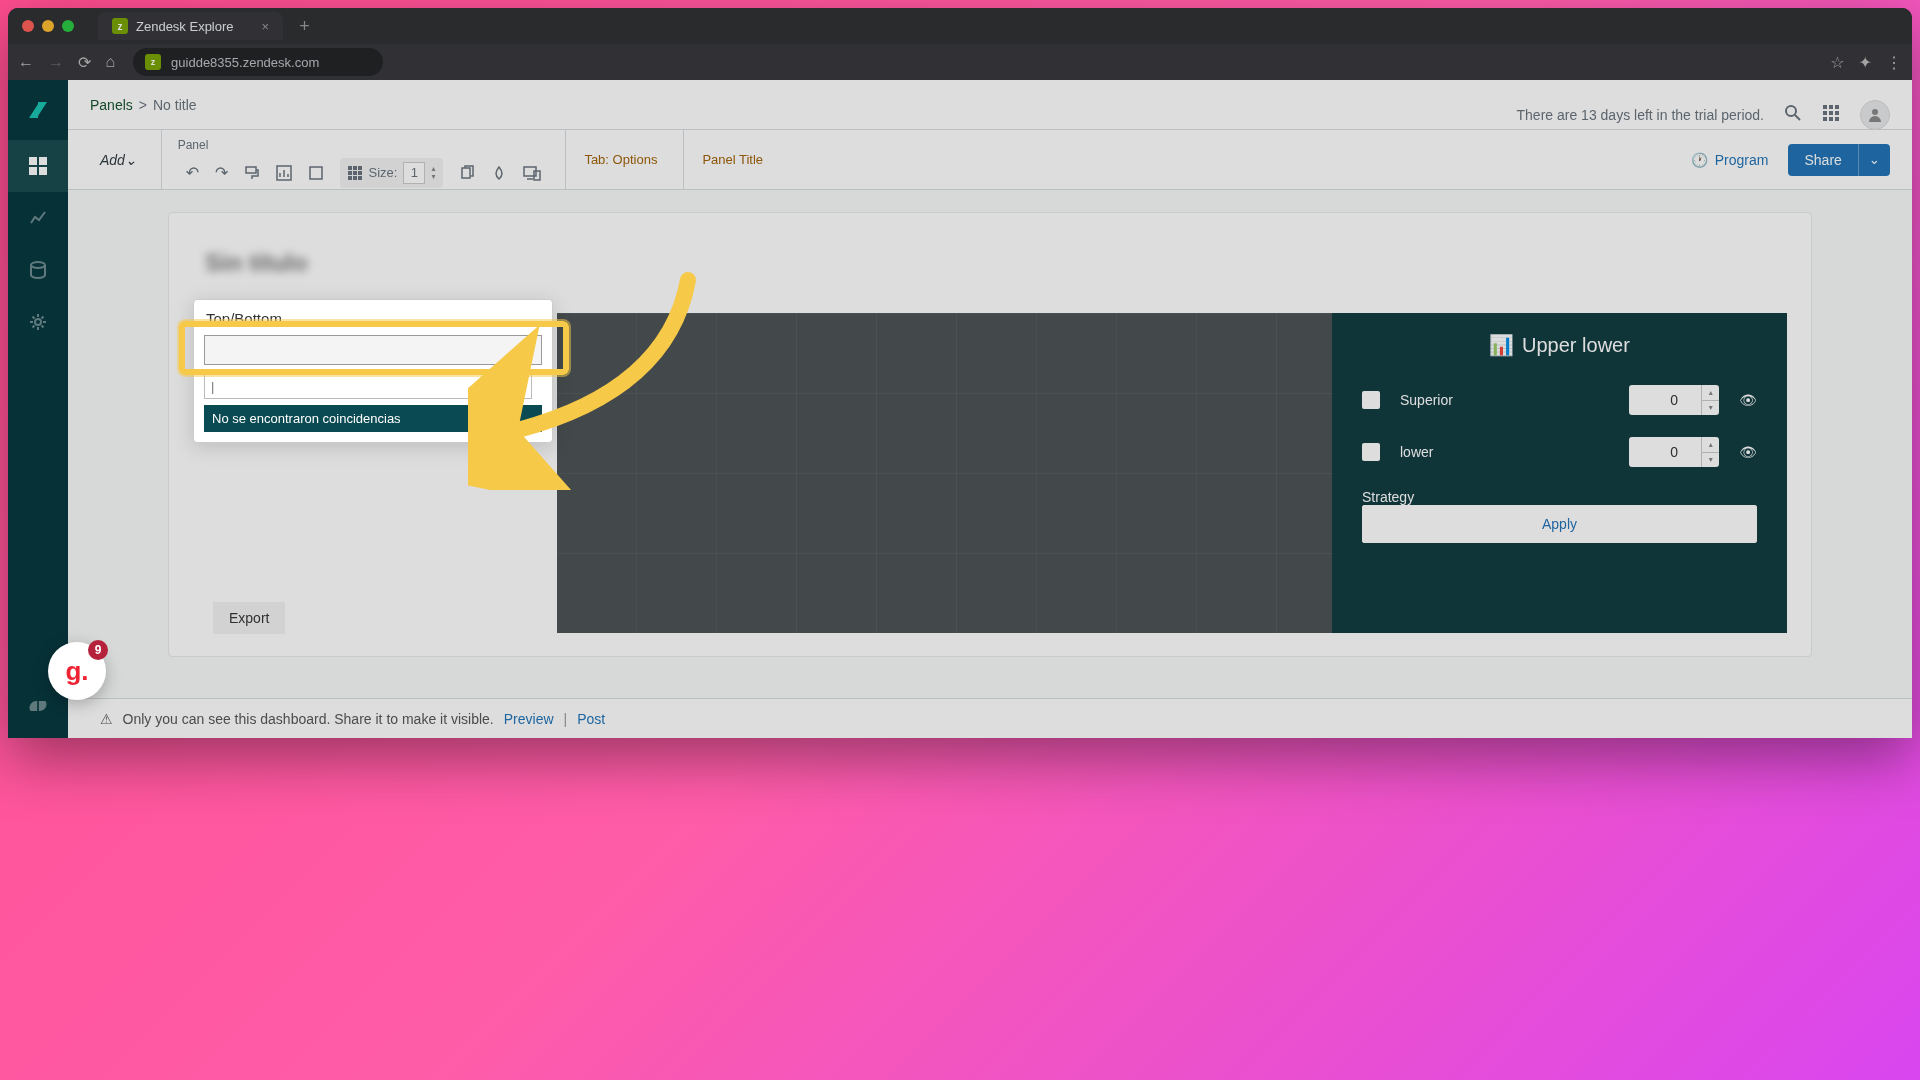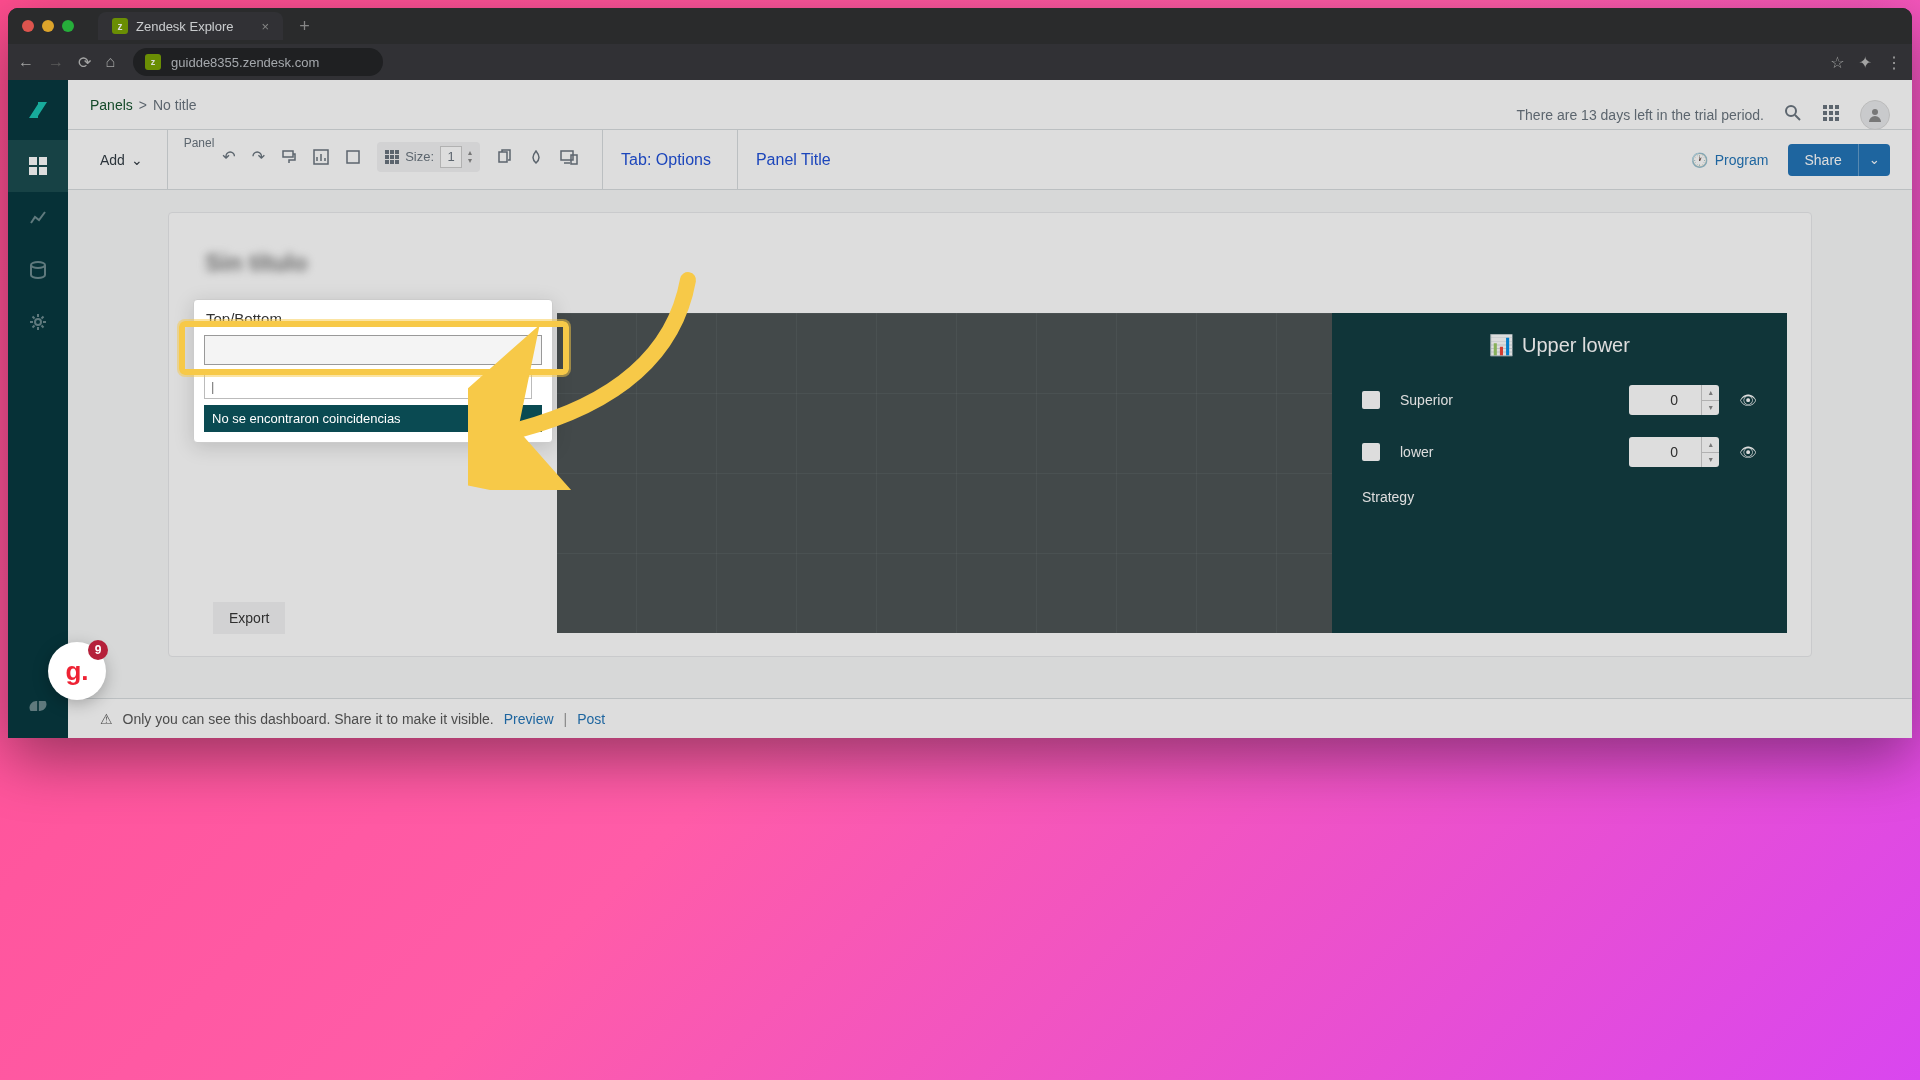--- a/index.html
+++ b/index.html
@@ -36,29 +36,29 @@
 .sb-item.active { background: #17494d; color: #fff; }
 .sb-bottom { margin-top: auto; padding-bottom: 12px; }
 
 .main { flex: 1; display: flex; flex-direction: column; background: #f8f9f9; }
 .topbar { height: 50px; background: #fff; border-bottom: 1px solid #d8dcde; display: flex; align-items: center; padding: 0 22px; gap: 6px; color: #68737d; font-size: 14px; }
 .topbar a { color: #14532d; text-decoration: none; }
 .top-right { margin-left: auto; display:flex; align-items:center; gap: 20px; color: #68737d; margin-top: 20px; }
 .avatar-circle { width: 30px; height: 30px; border-radius: 50%; background: #e8e9eb; display:flex; align-items:center; justify-content:center; color:#888; font-size:14px; border:1px solid #d8d8d8; }
 
 .toolbar { height: 60px; background: #fff; border-bottom: 1px solid #d8dcde; display: flex; align-items: center; padding: 0 22px; gap: 8px; }
-.add-btn { display:flex; align-items:center; gap:6px; padding: 6px 10px; cursor:pointer; color:#2f3941; font-size:14px; }
-.panel-label { border-left: 1px solid #d8dcde; height: 60px; display:flex; align-items:flex-start; padding: 6px 16px 0; font-size:12px; color:#68737d; flex-direction: row; margin-left: 6px; justify-content: center; }
+.add-btn { display:flex; align-items:center; padding: 6px 10px; cursor:pointer; color:#2f3941; font-size:14px;font-style:italic; }
+.panel-label { border-left: 1px solid #d8dcde; height: 60px; display:flex; align-items:flex-start; padding: 6px 16px 0; font-size:12px; color:#68737d; flex-direction: column; margin-left: 6px; justify-content: center; }
 .tool-icons { display:flex; align-items:center; gap:16px; padding-left:8px; }
 .tool-icon { color:#68737d; cursor:pointer; font-size:16px; display:inline-flex; }
 .size-group { display:flex; align-items:center; gap:6px; background:#f3f3f4; padding:4px 8px; border-radius:4px; }
 .size-val { background:#fff; border:1px solid #ccc; width:22px; height:22px; display:flex; align-items:center; justify-content:center; font-size:13px; }
 .stepper { display:flex; flex-direction:column; }
 .stepper span { font-size:8px; color:#888; line-height:8px; cursor:pointer; }
-.tab-section { border-left:1px solid #d8dcde; height:60px; display:flex; align-items:center; padding: 0 18px; font-size:16px; color:#1d4ed8; }
+.tab-section { border-left:1px solid #d8dcde; height:60px; display:flex; align-items:center; padding: 0 18px; font-size:13px; color:#a16207; }
 .toolbar-right { margin-left:auto; display:flex; align-items:center; gap:12px; }
 .program-btn { display:flex; align-items:center; gap:6px; color:#1f73b7; font-size:14px; cursor:pointer; }
 .share-btn { background:#1f73b7; color:#fff; border:none; padding:8px 16px; border-radius:4px 0 0 4px; font-size:14px; cursor:pointer;margin-left:8px; }
 .share-drop { background:#1f73b7; color:#fff; border:none; border-left:1px solid rgba(255,255,255,.3); padding:8px 10px; border-radius:0 4px 4px 0; cursor:pointer; }
 
 .canvas { flex:1; padding: 22px 100px; position:relative; }
 .widget-card { background:#fff; border:1px solid #e8e9eb; border-radius:4px; height: 445px; padding: 36px; position:relative; }
 .widget-title-blur { font-size: 24px; font-weight:600; color:#777; filter: blur(4px); }
 
 .dropdown-panel { position:absolute; left: 24px; top: 86px; width: 360px; background:#fff; border:1px solid #ccc; border-radius:4px; padding: 10px; box-shadow: 0 4px 20px rgba(0,0,0,.15); z-index: 20; }
@@ -324,20 +324,21 @@
                 <div class="dr-num">
                   <span>0</span>
                   <div class="dr-stepper">
                       <span>▴</span>
                       <span>▾</span>
                     </div>
                 </div>
                 <span class="dr-eye">👁</span>
               </div>
               <div style="font-size:14px; ">Strategy</div>
+              <button class="apply-btn">Apply</button>
             </div>
           </div>
 
           <button class="export-btn">Export</button>
         </div>
 
         <svg class="arrow-anno" style="left:400px; top:80px; width:250px; height:220px;" viewBox="0 0 250 220">
           <defs>
               <marker id="ah" markerWidth="12" markerHeight="12" refX="3" refY="6" orient="auto">
                 <path d="M0,0 L12,6 L0,12 L3,6 Z" fill="#f7c948"></path>

